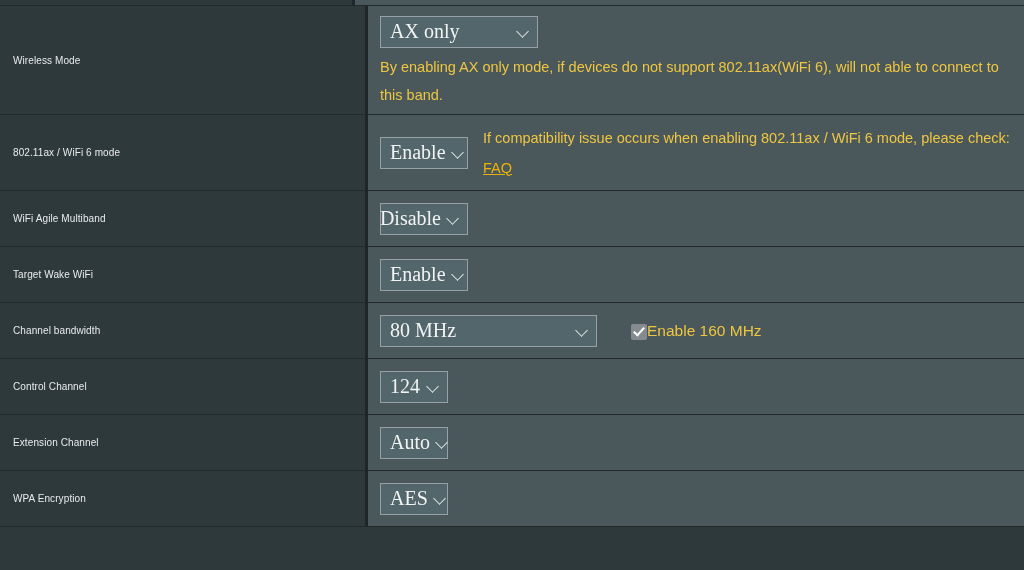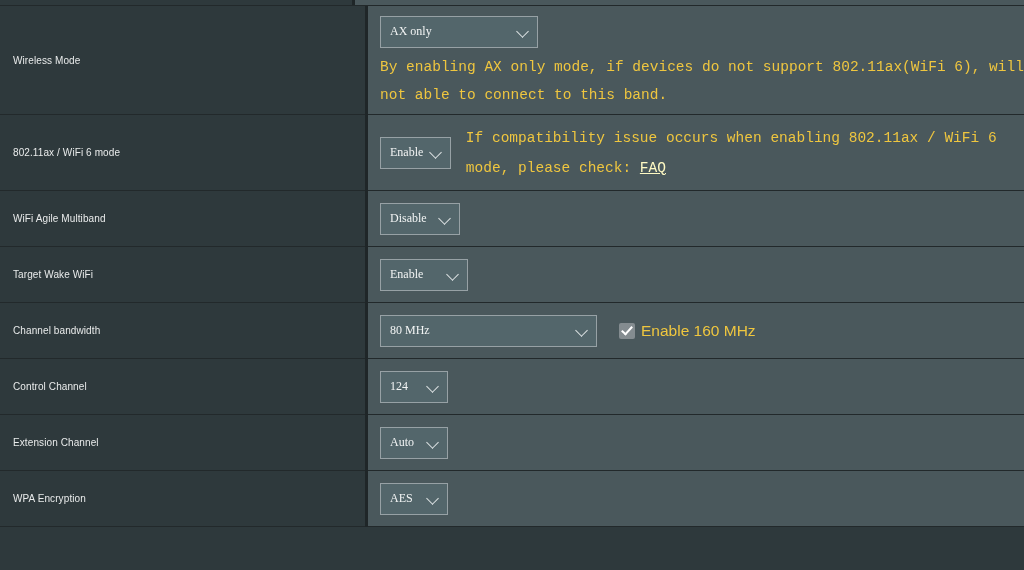--- a/index.html
+++ b/index.html
@@ -49,21 +49,21 @@
 
   .select-box {
     display: inline-flex;
     align-items: center;
     justify-content: space-between;
     box-sizing: border-box;
     background: #53666b;
     border: 1px solid #97a1a5;
     color: #f2f4f4;
     font-family: "Liberation Serif", serif;
-    font-size: 12px;
+    font-size: 20px;
     height: 32px;
     padding: 0 7px 0 9px;
     vertical-align: middle;
     cursor: pointer;
     user-select: none;
   }
   .select-box .sel-text {
     white-space: nowrap;
     padding-right: 6px;
   }
@@ -82,36 +82,36 @@
     width: 8px;
     height: 8px;
     border-right: 1.6px solid #dfe4e5;
     border-bottom: 1.6px solid #dfe4e5;
     transform: rotate(45deg);
   }
 
   
   .w-ax-only  { width: 158px; }
   .w-enable   { width: 88px;  }
-  .w-disable  { width: 80px;  }
+  .w-disable  { width: 88px; justify-content: flex-end;  }
   .w-enable2  { width: 88px;  }
   .w-bw       { width: 217px; gap: 31px; }
   .w-ctrl     { width: 68px;  }
   .w-ext      { width: 68px;  }
   .w-auth     { width: 205px; }
   .w-wpa      { width: 68px;  }
 
   .hint {
     color: #efc63f;
-    font-family: Liberation Mono, monospace;
+    font-family: Liberation Sans, sans-serif;
     font-size: 14.5px;
     line-height: 28px;
   }
   .hint a, .faq-link {
-    color: #fef9c3;
+    color: #eab308;
     text-decoration: underline;
     cursor: pointer;
   }
   .wireless-stack {
     display: block;
     padding: 6px 0 2px 0;
   }
   .wireless-stack .hint {
     display: block;
     margin-top: 5px;
@@ -125,24 +125,24 @@
   .ax-row-inner .hint {
     line-height: 30px;
   }
   .bw-row-inner {
     display: flex;
     align-items: center;
     gap: 22px;
   }
   .cb-wrap {
     display: inline-flex;
-    align-items: center;
-    gap: 6px;
+    align-items: flex-end;
     cursor: pointer;
     user-select: none;
+    margin-left: 12px;
   }
   .checkbox {
     width: 16px;
     height: 16px;
     background: #848c90;
     border-radius: 2px;
     position: relative;
     flex: 0 0 auto;
   }
   .checkbox::after {

